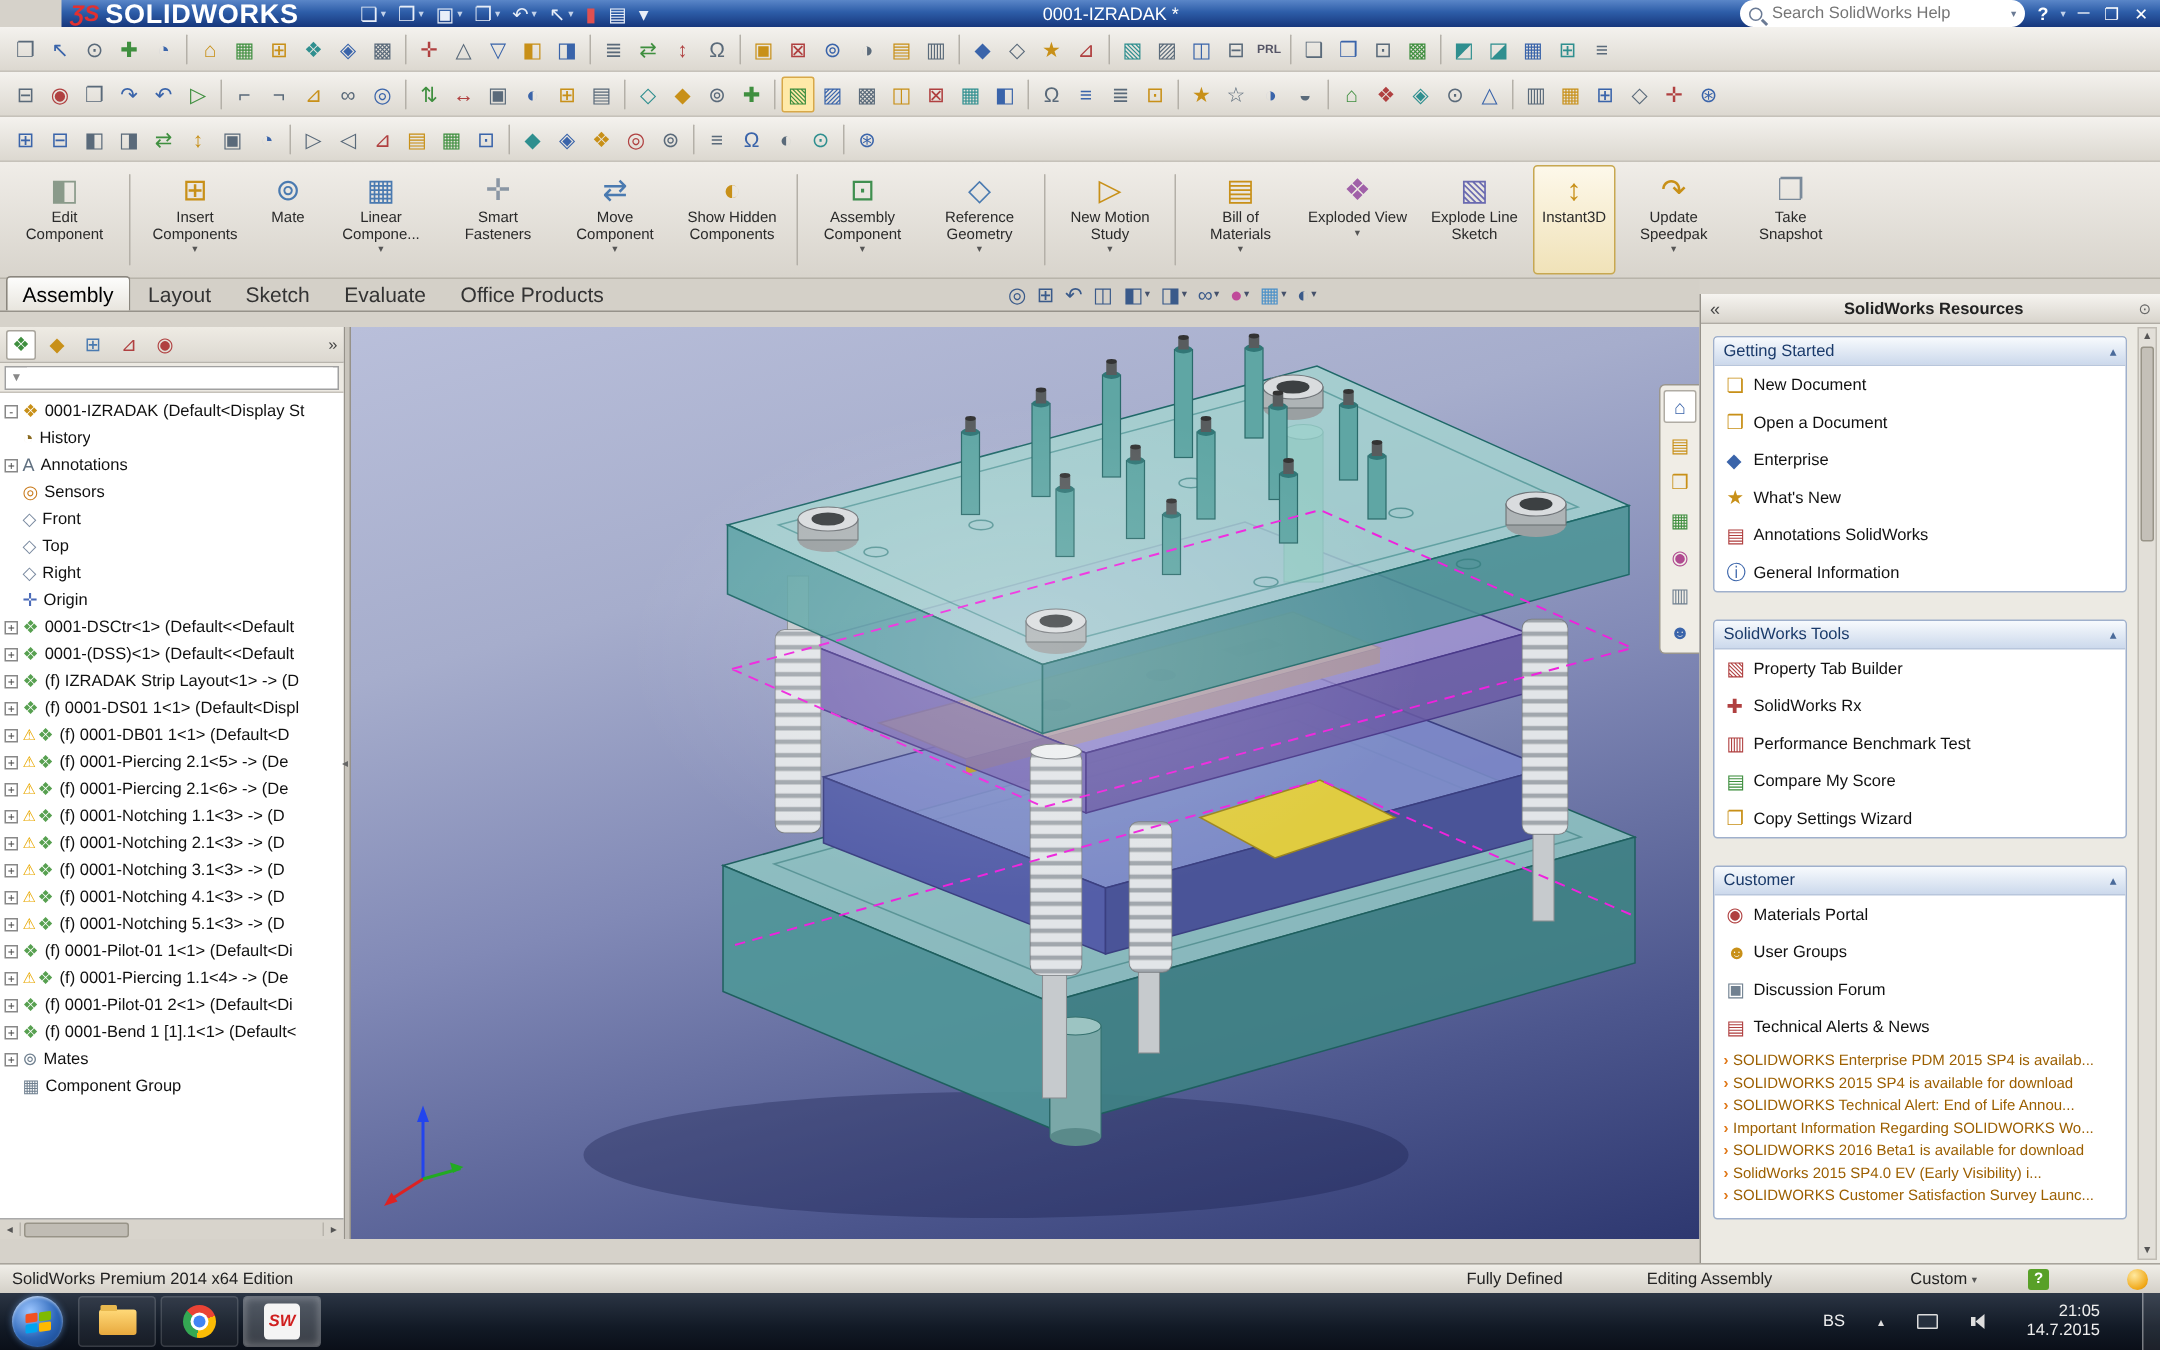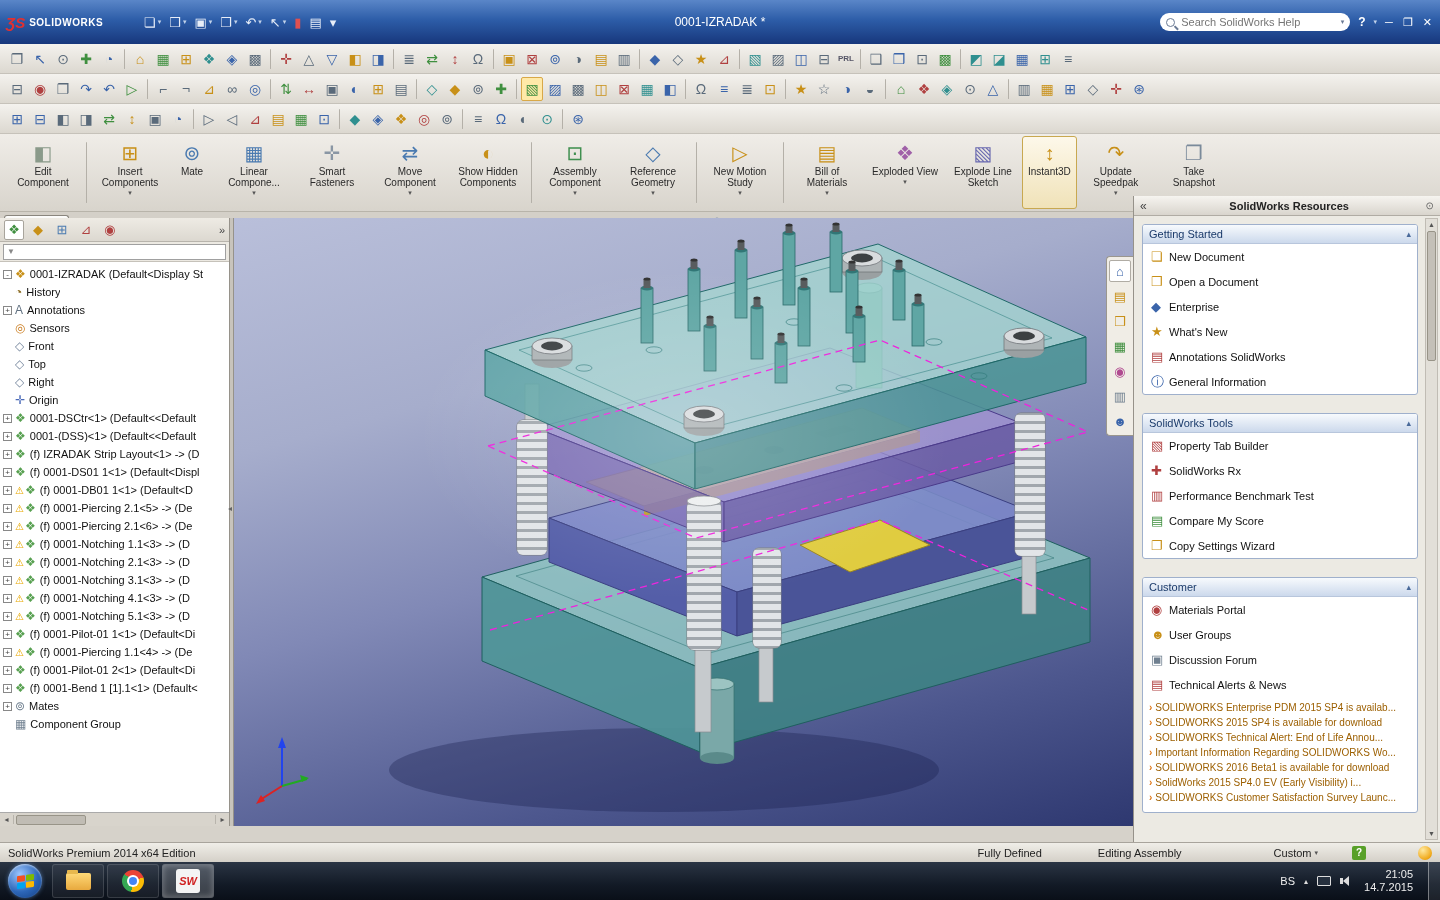--- a/index.html
+++ b/index.html
@@ -1,25 +1,25 @@
 <!DOCTYPE html>
 <html><head>
 <meta charset="utf-8">
 <style>
   html,body{margin:0;padding:0;background:#555;}
   *{box-sizing:border-box;}
   #app{position:relative;width:1440px;height:900px;overflow:hidden;
        font-family:"Liberation Sans",sans-serif;background:#d6d2ca;font-size:11px;}
 
   
-  .titlebar{height:44px;background:linear-gradient(#5a86c8 0%,#2d5da8 45%,#17377c 100%);
-            display:flex;align-items:center;color:#fff;position:relative;padding:0 6px;}
+  .titlebar{height:18px;background:linear-gradient(#5a86c8 0%,#2d5da8 45%,#17377c 100%);
+            display:flex;align-items:center;color:#fff;position:relative;padding:0 6px;margin-left:41px;}
   .logo-mark{display:flex;align-items:center;gap:4px;font-weight:bold;}
   .logo-mark i{font-style:italic;color:#e23030;font-size:15px;font-weight:bold;}
-  .logo-mark b{font-size:10px;letter-spacing:.5px;text-align:right;}
+  .logo-mark b{font-size:18px;letter-spacing:.5px;text-align:right;}
   .tb-quick{display:flex;align-items:center;margin-left:38px;gap:2px;}
   .tbq{display:flex;align-items:center;color:#e8eef8;font-size:13px;padding:0 3px;height:22px;border-radius:2px;}
   .tbq .dd{font-size:7px;color:#c2d2ea;margin-left:2px;}
   .doc-title{position:absolute;left:50%;transform:translateX(-50%);font-size:12px;color:#fff;}
   .tb-right{margin-left:auto;display:flex;align-items:center;gap:8px;}
   .searchbox{width:190px;height:18px;background:#fff;border-radius:9px;display:flex;align-items:center;
              padding:0 6px;gap:4px;}
   .searchbox input{border:none;outline:none;flex:1;font-size:11px;color:#555;background:transparent;
                    font-family:"Liberation Sans",sans-serif;}
   .mag{width:9px;height:9px;border:1.5px solid #6a7a94;border-radius:50%;position:relative;flex:none;}
@@ -47,21 +47,21 @@
         color:#2a2a2a;border:1px solid transparent;border-radius:3px;}
   .rbtn .ric{font-size:20px;height:26px;display:flex;align-items:center;}
   .rbtn .rlabel{max-width:66px;}
   .rbtn .rdd{font-size:7px;color:#555;margin-top:1px;}
   .rbtn.active{background:linear-gradient(#fdf8ea,#f0e2b8);border-color:#c8a850;}
   .rbtn.rsep{min-width:1px;width:1px;padding:0;margin:6px 4px;background:#b4b0a8;border:none;}
 
   
   .tabbar{height:22px;width:1133px;background:#d4d0c8;border-bottom:1px solid #96928a;
           display:flex;align-items:flex-end;padding-left:4px;position:relative;}
-  .tab{padding:3px 10px 3px;font-size:10px;color:#333;border:1px solid transparent;border-bottom:none;
+  .tab{padding:3px 10px 3px;font-size:14px;color:#333;border:1px solid transparent;border-bottom:none;
        border-radius:3px 3px 0 0;margin-right:1px;}
   .tab.active{background:linear-gradient(#fdfdfc,#e8e5de);border-color:#8a867e;color:#000;}
   .headsup{position:absolute;left:672px;top:2px;display:flex;align-items:center;gap:7px;}
   .hud{display:flex;align-items:center;font-size:14px;}
   .hud .dd{font-size:7px;color:#44506a;margin-left:1px;}
 
   
   .main{position:absolute;top:218px;left:0;width:1133px;height:608px;display:flex;}
 
   
@@ -164,21 +164,21 @@
           margin-right:3px;border:1px solid rgba(255,255,255,.14);background:rgba(255,255,255,.05);}
   .tb-app.on{background:rgba(255,255,255,.2);box-shadow:inset 0 0 6px rgba(255,255,255,.3);}
   .folder{width:25px;height:17px;background:linear-gradient(#ffd978,#e8a93e);border-radius:2px;position:relative;}
   .folder::before{content:"";position:absolute;top:-3px;left:1px;width:11px;height:4px;background:#e8b84e;border-radius:1px 1px 0 0;}
   .chrome{width:22px;height:22px;border-radius:50%;position:relative;
           background:conic-gradient(from -50deg,#ea4335 0 120deg,#fbbc05 0 240deg,#34a853 0 360deg);}
   .chrome::before{content:"";position:absolute;left:5px;top:5px;width:12px;height:12px;background:#fff;border-radius:50%;}
   .chrome::after{content:"";position:absolute;left:7px;top:7px;width:8px;height:8px;background:#4285f4;border-radius:50%;}
   .swtile{width:24px;height:24px;background:#f4f4f4;border-radius:3px;display:flex;align-items:center;justify-content:center;
           font-weight:bold;font-style:italic;color:#d02020;font-size:11px;}
-  .tray{margin-left:auto;display:flex;align-items:center;gap:9px;color:#eee;font-size:11px;}
+  .tray{margin-left:auto;display:flex;align-items:center;gap:22px;color:#eee;font-size:11px;}
   .tray .sm{font-size:8px;color:#ddd;}
   .mon{width:14px;height:10px;border:1px solid #ddd;border-radius:1px;background:#26303e;}
   .spk{display:flex;align-items:center;}
   .spk .box{width:3px;height:6px;background:#ddd;}
   .spk .cone{width:0;height:0;border-top:5px solid transparent;border-bottom:5px solid transparent;border-right:6px solid #ddd;}
   .clock{text-align:right;line-height:13px;font-size:11px;margin:0 6px;}
   .showdesk{width:12px;height:38px;border-left:1px solid rgba(255,255,255,.4);background:rgba(255,255,255,.08);}
 </style>
 </head>
 <body>

